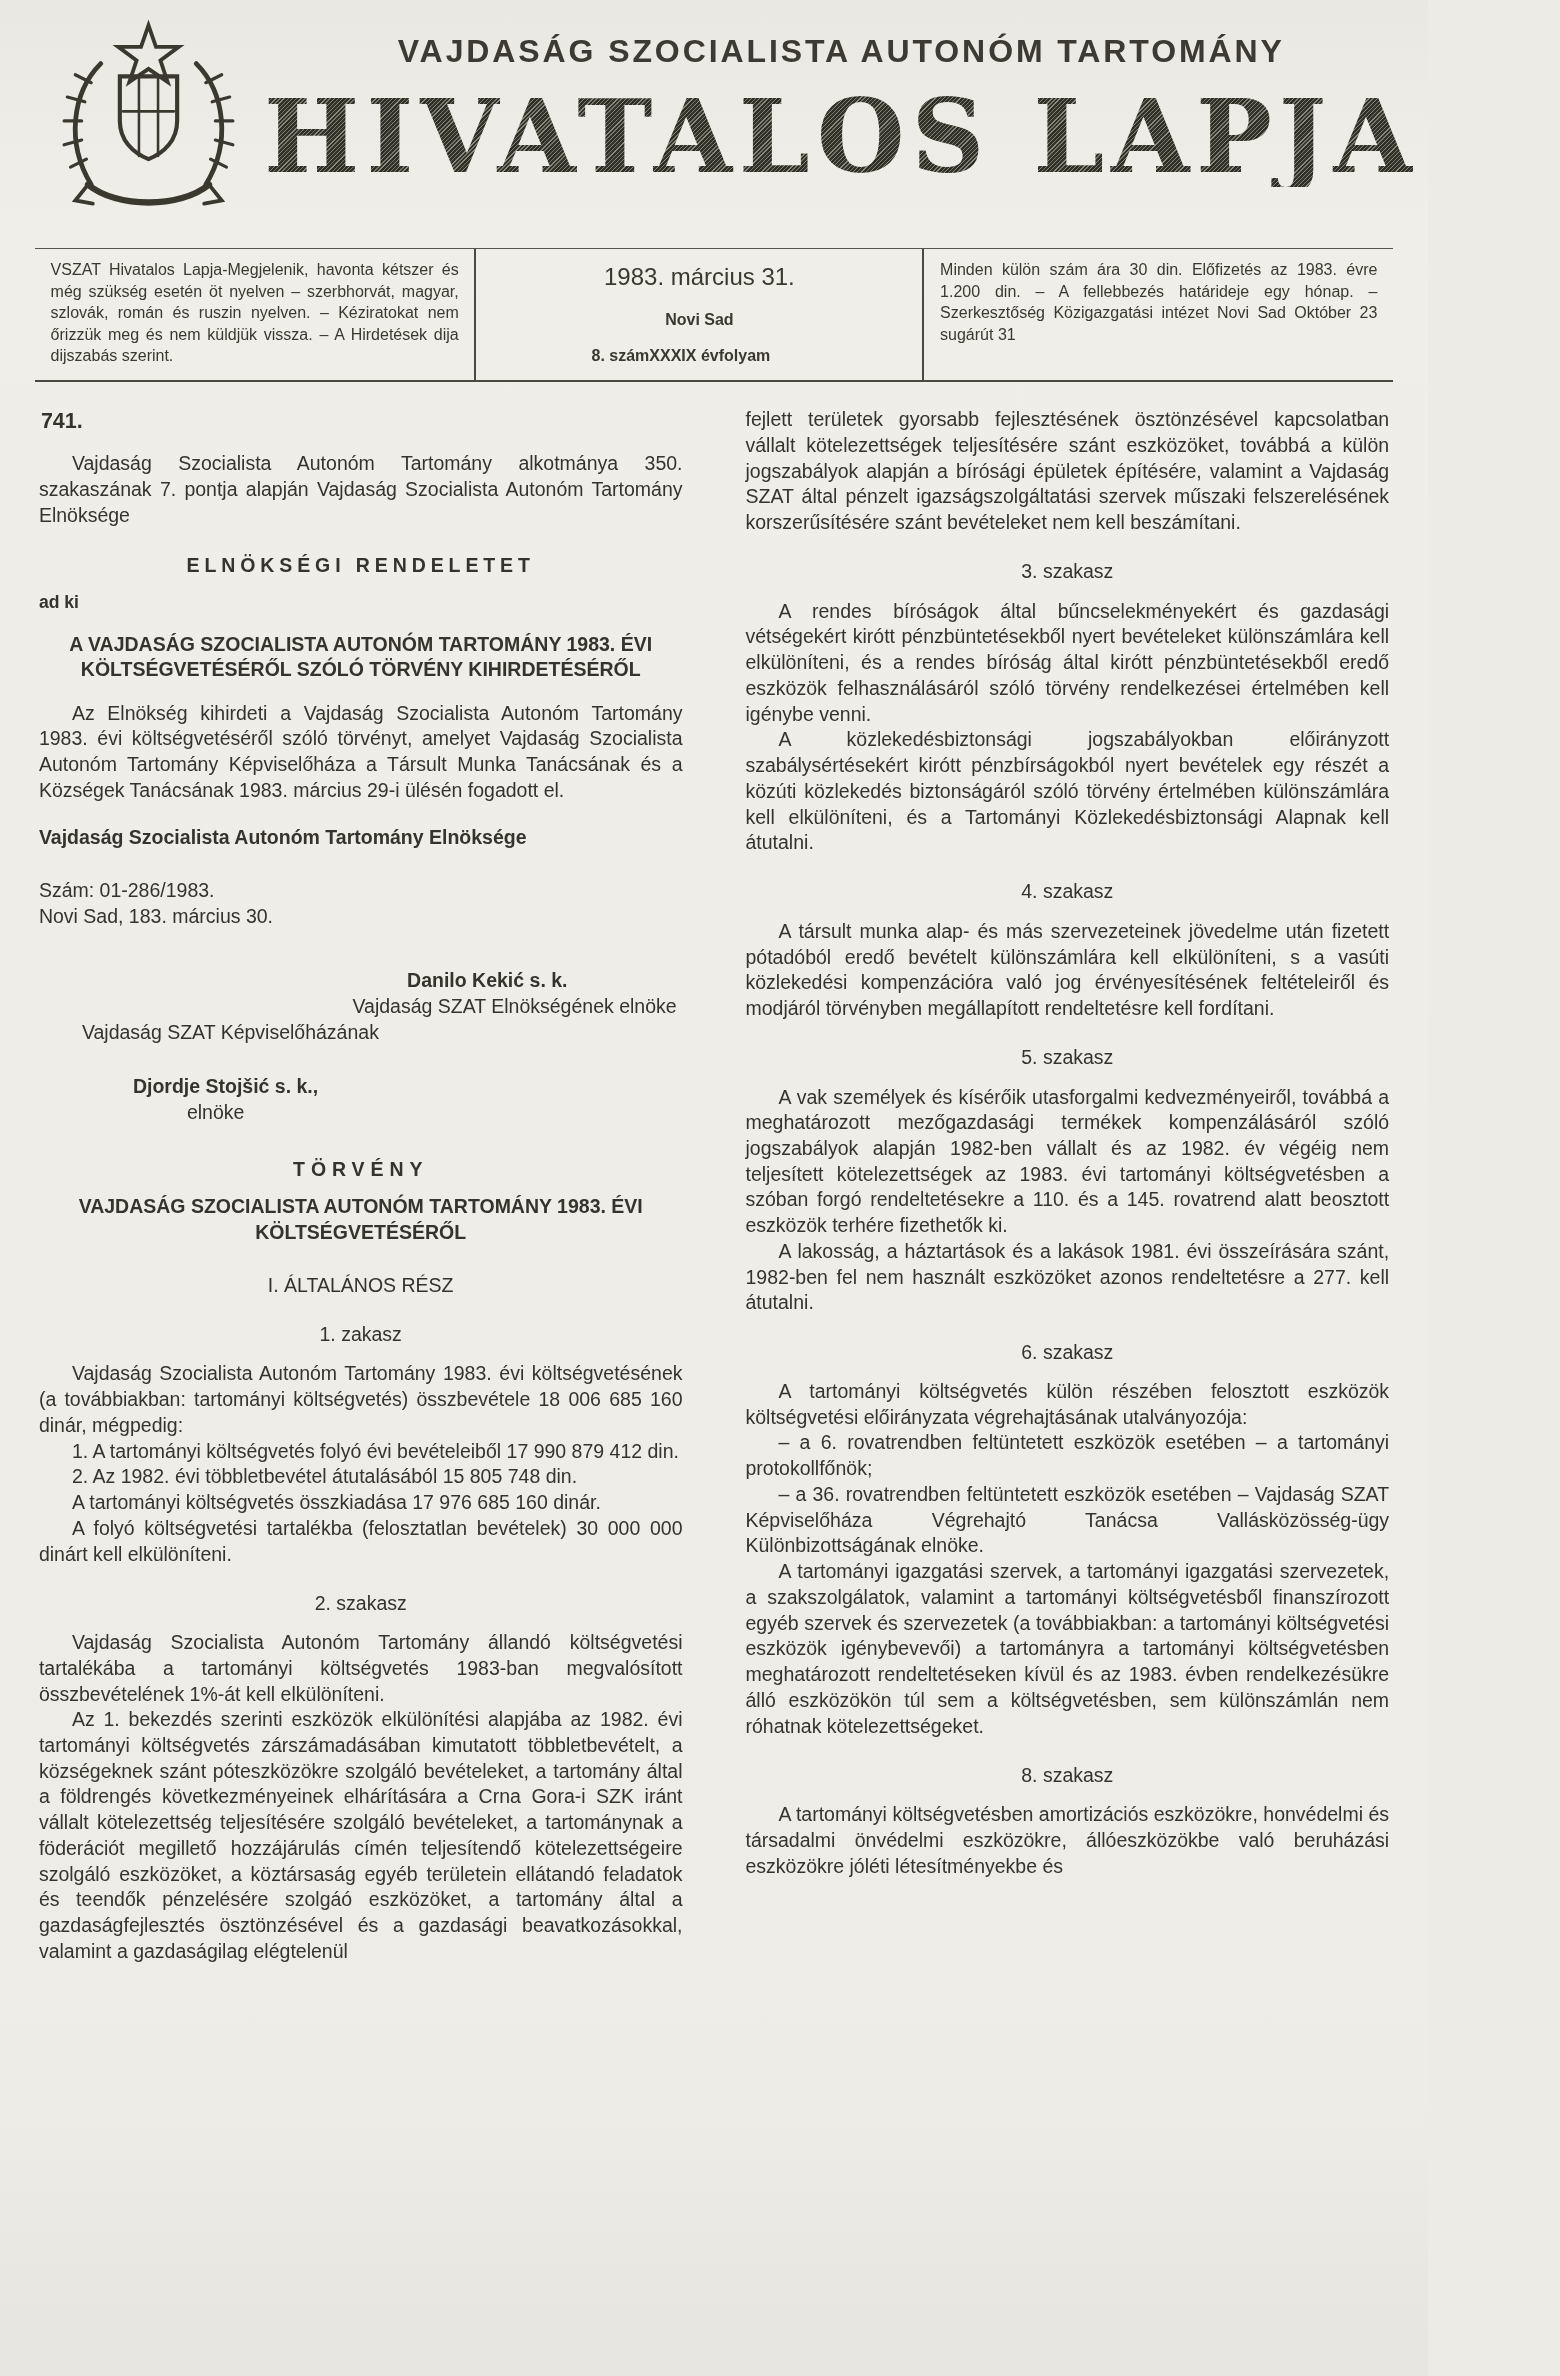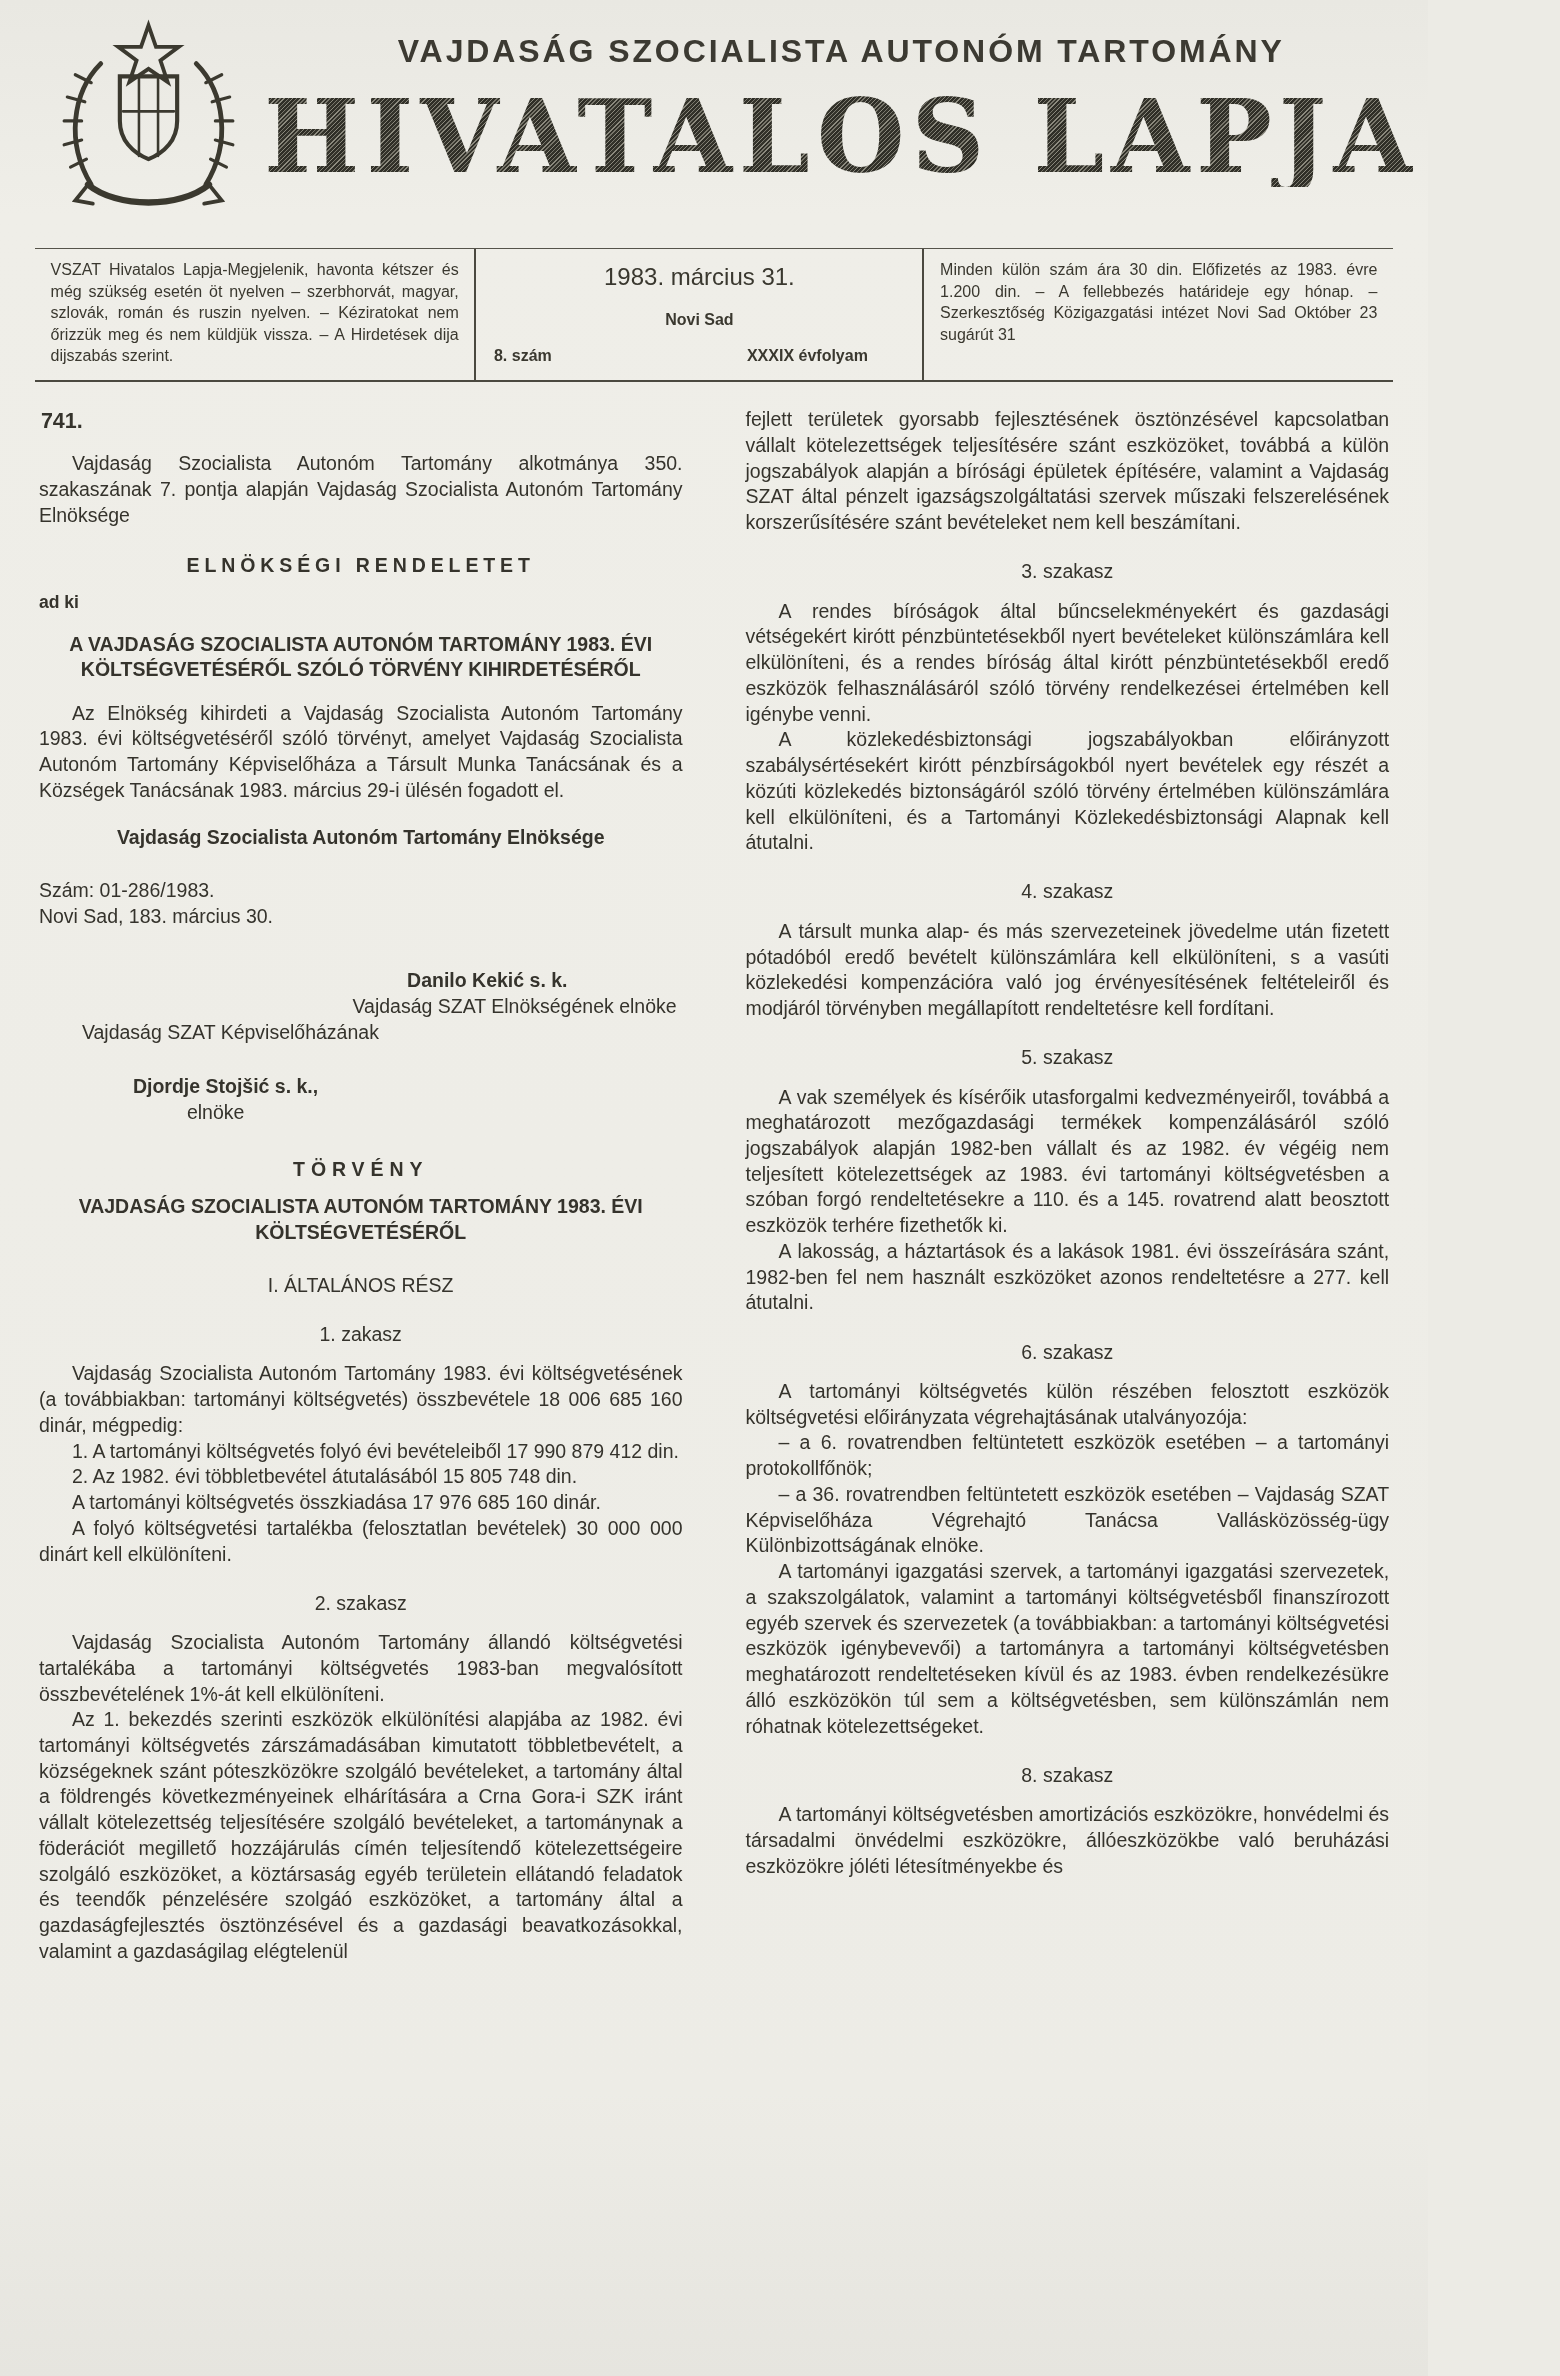--- a/index.html
+++ b/index.html
@@ -46,34 +46,34 @@
     margin-top: 18px;
     border-top: 1px solid #55534a;
     border-bottom: 2.9px solid #4b4940;
   }
   .cell { padding: 9.8px 15.6px 13.7px 15.6px; font-size: 16px; line-height: 1.34; color: #3a382f; }
   .cell.c-left  { flex: 0 0 32.5%; border-right: 2px solid #4b4940; text-align: justify; }
   .cell.c-mid   { flex: 0 0 33%;   border-right: 2px solid #4b4940; display: flex; flex-direction: column; }
   .cell.c-right { flex: 1; text-align: justify; }
   .mid-date { text-align: center; font-size: 24px; margin-top: 2px; }
   .mid-city { text-align: center; font-weight: bold; margin-top: 15.6px; }
-  .mid-bottom { display: flex; justify-content: space-between; margin-top: auto; font-weight: bold; padding: 13.7px 39px 0 2px; }
+  .mid-bottom { display: flex; justify-content: center; margin-top: auto; font-weight: bold; padding: 13.7px 39px 0 2px; }
 
   
   .body-columns { display: flex; gap: 63px; margin-top: 25px; padding: 0 3.9px; }
   .col { flex: 1; font-size: 19.5px; line-height: 1.32; min-width: 0; }
 
   .blk { margin: 0; }
   .num        { font-weight: bold; font-size: 21.5px; margin: 0 0 15.6px 2px; }
   .p          { text-align: justify; text-indent: 33px; }
   .pni        { text-align: justify; }
   .hspread    { text-align: center; font-weight: bold; letter-spacing: 4.9px; margin: 25px 0 7.8px; }
   .adki       { text-align: left; font-weight: bold; font-size: 17.6px; margin: 11.7px 0 17.6px; }
   .htitle     { text-align: center; font-weight: bold; margin: 5.9px 5.9px 17.6px; }
-  .org        { text-align: center; font-weight: bold; margin: 21.5px 0 27px; }
+  .org        { text-align: left; font-weight: bold; margin: 21.5px 0 27px; }
   .addr       { text-align: left; }
   .sig-name-r { text-align: right; font-weight: bold; padding-right: 115px; margin-top: 39px; }
   .sig-role-r { text-align: right; padding-right: 5.9px; }
   .sig-name-l { font-weight: bold; padding-left: 94px; margin-top: 29px; }
   .sig-role-l { padding-left: 43px; }
   .sig-role-l2{ padding-left: 148px; }
   .torveny    { text-align: center; font-weight: bold; letter-spacing: 5.9px; margin: 31px 0 11.7px; }
   .part       { text-align: center; margin: 27px 0 19.5px; }
   .szak       { text-align: center; margin: 23.4px 0 13.7px; }
 </style>

